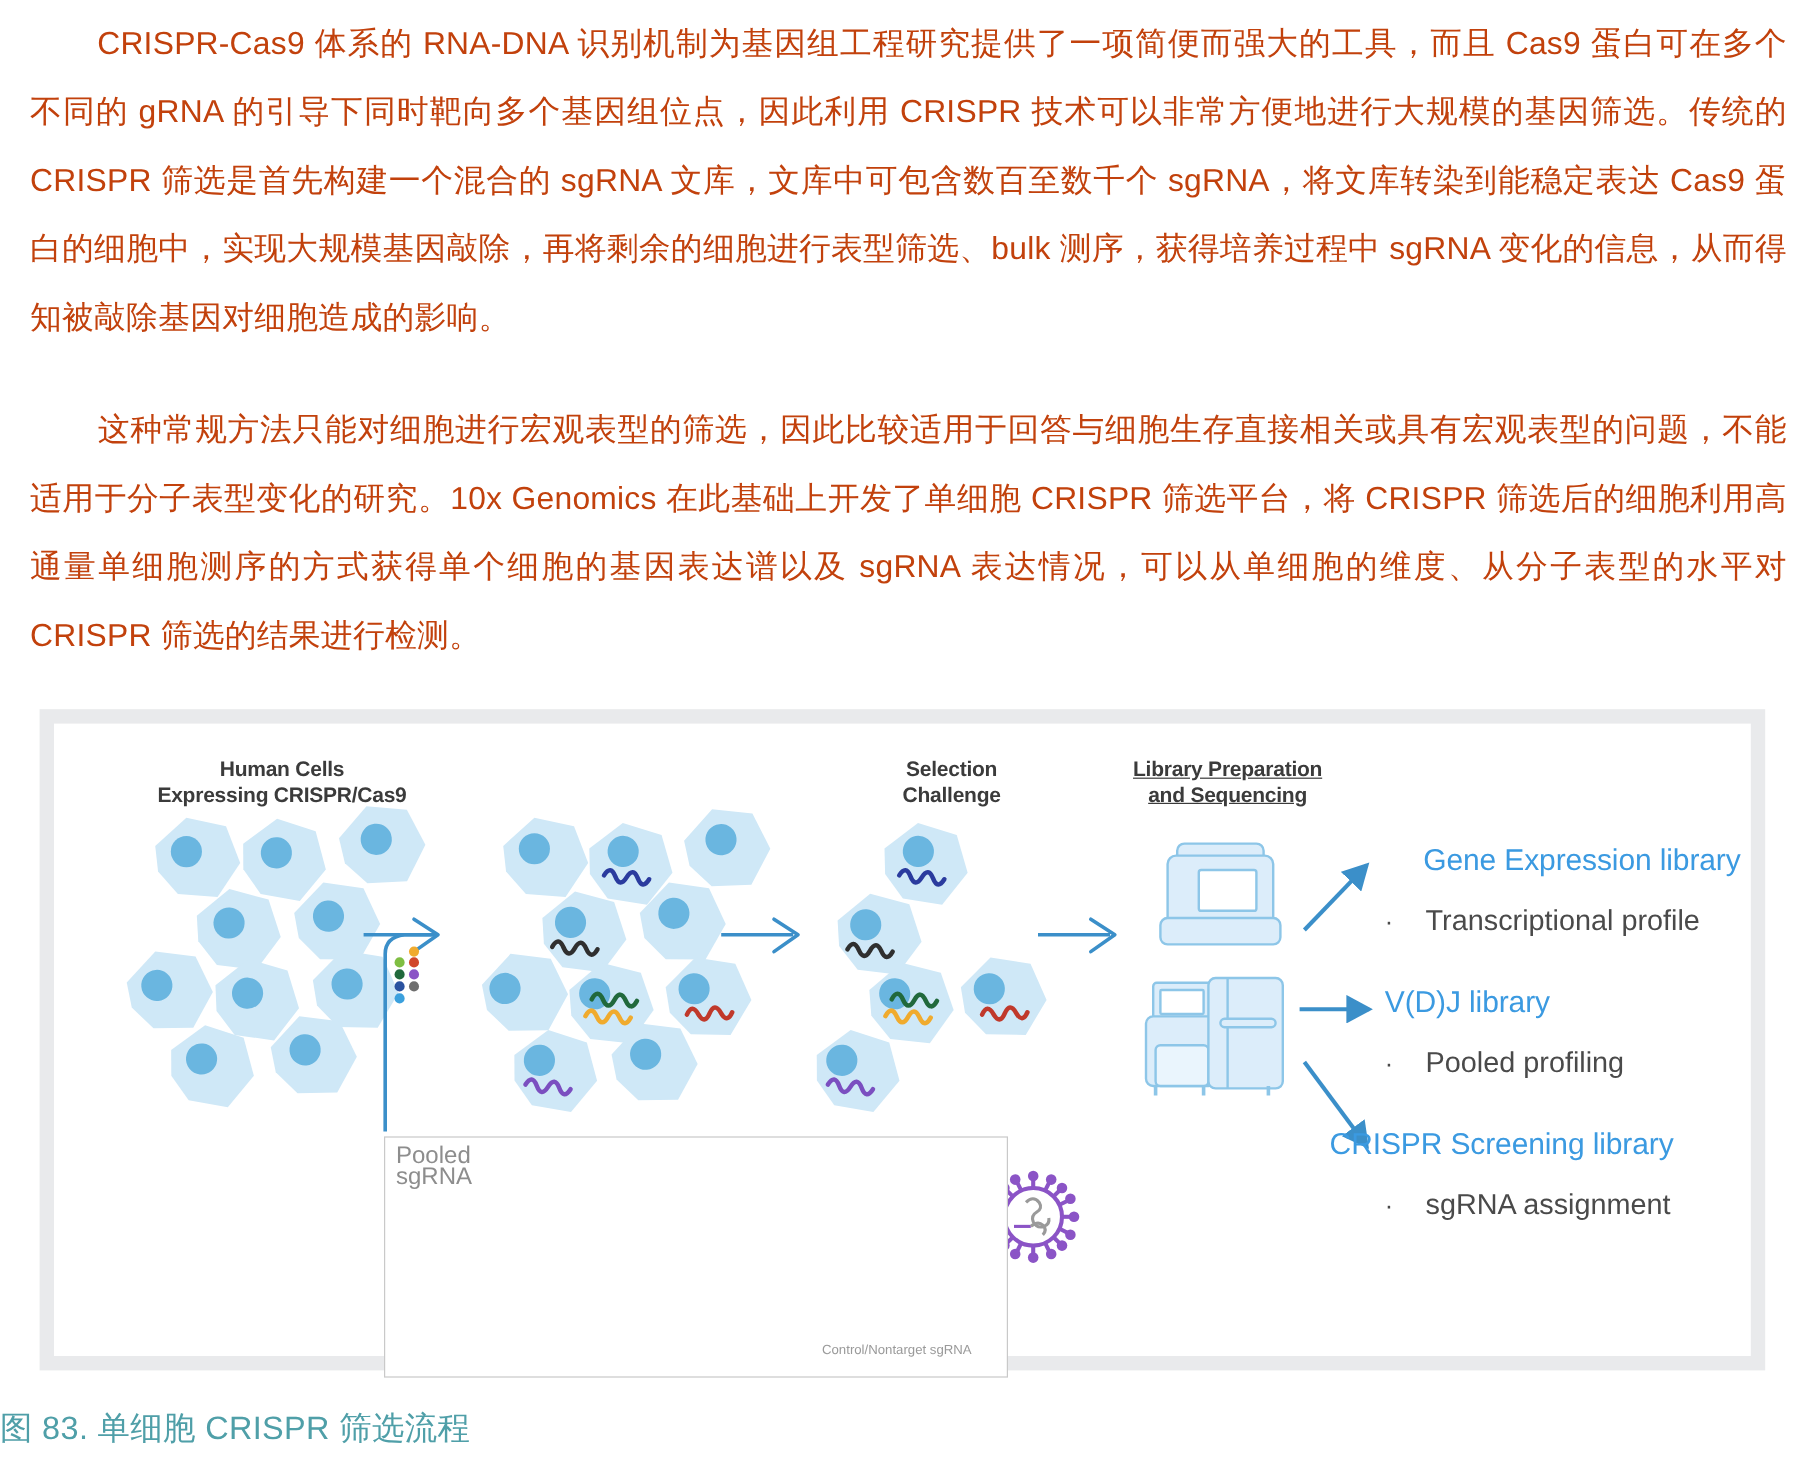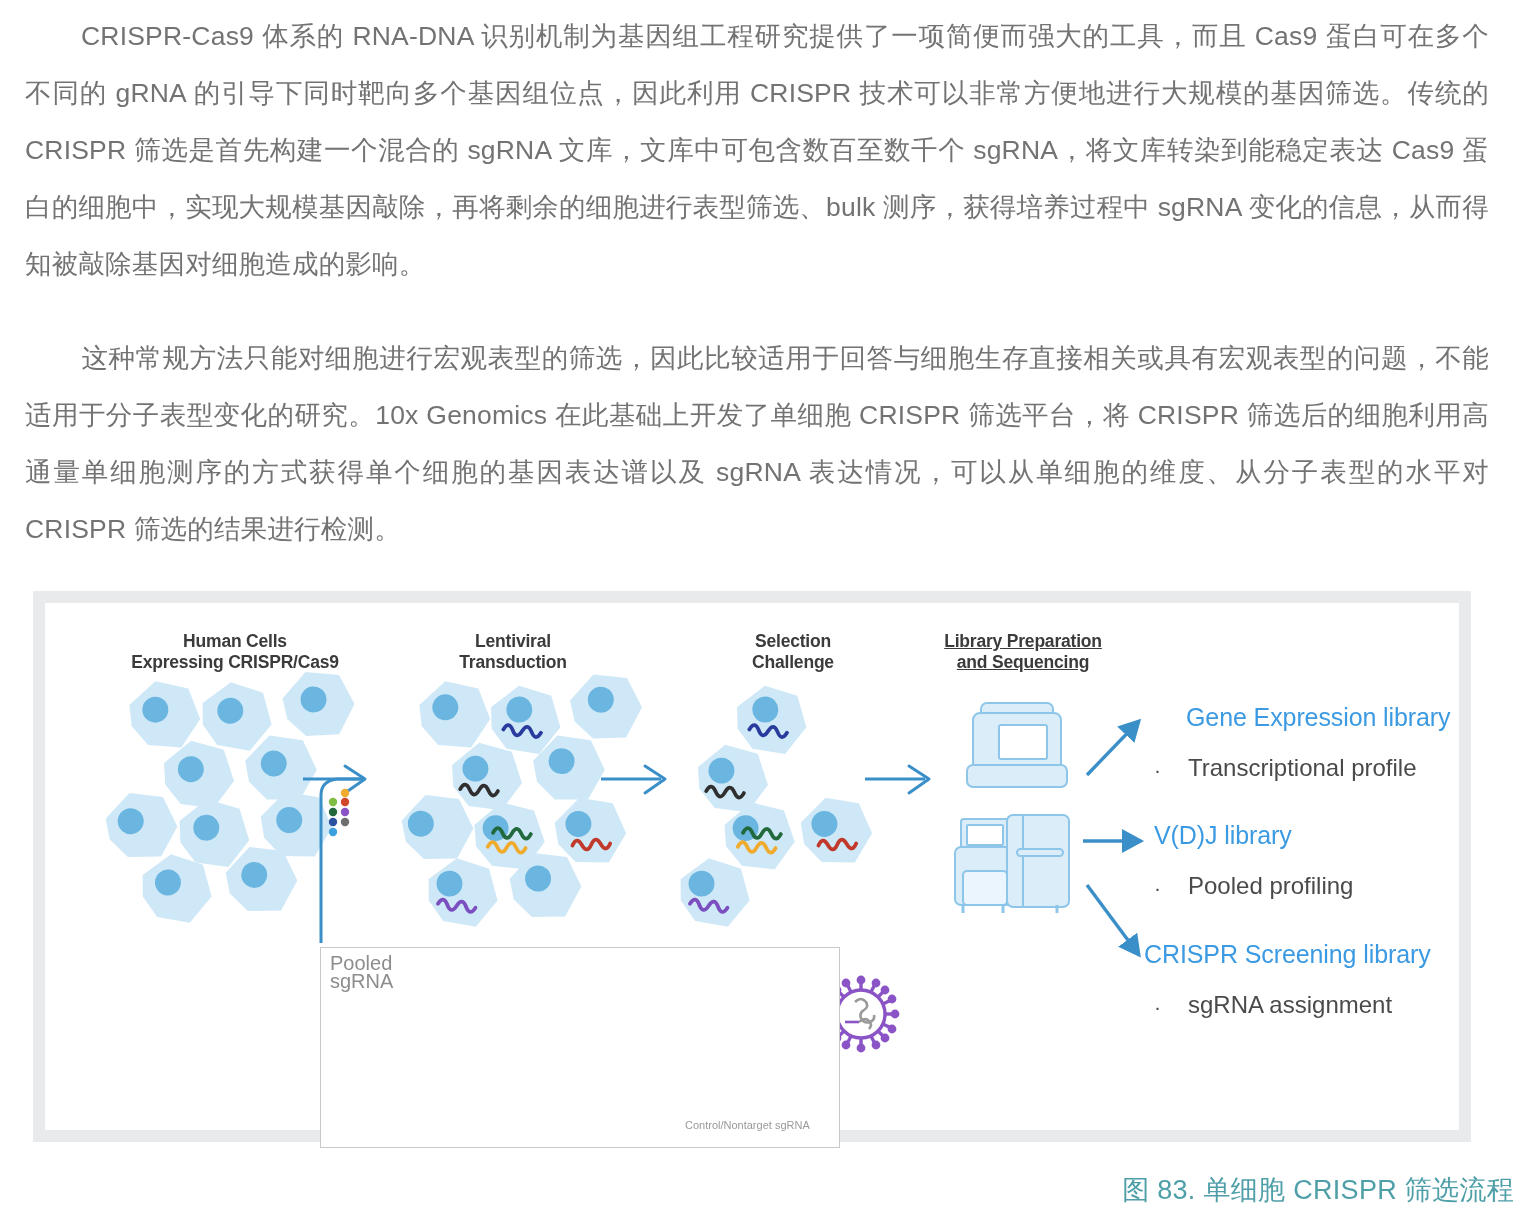--- a/index.html
+++ b/index.html
@@ -9,21 +9,21 @@
     font-family:"Liberation Sans","DejaVu Sans",sans-serif;
     overflow:hidden;
     position:relative;
   }
   #doc{position:relative;width:1514px;height:1222px;}
 
   
   .prose{
     position:absolute;
     left:25px; right:25px;
-    color:#737373;
+    color:#c2410c;
     font-size:26.5px;
     line-height:57px;
     text-align:justify;
     text-justify:inter-character;
     letter-spacing:0.2px;
   }
   #para1{top:8px;}
   #para2{top:330px;}
   .indent{display:inline-block;width:56px;}
 
@@ -95,57 +95,54 @@
     display:inline-block;
     width:34px;
     color:#4a4a4a;
     font-size:21px;
     vertical-align:middle;
   }
   #lib0-title{left:1109px; top:100px;margin-left:32px;}
   #lib0-bullet{left:1109px; top:151px;}
   #lib1-title{left:1109px; top:218px;}
   #lib1-bullet{left:1109px; top:269px;}
-  #lib2-title{left:1099px; top:337px;}
+  #lib2-title{left:1063px; top:337px;}
   #lib2-bullet{left:1109px; top:388px;}
 
   
   #overlay{
     position:absolute;left:0;top:0;
     width:1414px;height:527px;
     pointer-events:none;
   }
 
   
   #caption{
     position:absolute;
     left:0; right:0; top:1172px;
-    text-align:right;
+    text-align:left;
     color:#4f9fa8;
     font-size:27px;
     letter-spacing:0.3px;
-    margin-left:18px;
   }
 </style>
 </head>
 <body>
 
 <div id="doc">
 
   <div class="prose" id="para1"><span class="indent"></span><span>CRISPR-Cas9 体系的 RNA-DNA 识别机制为基因组工程研究提供了一项简便而强大的工具，而且 Cas9 蛋白可在多个不同的 gRNA 的引导下同时靶向多个基因组位点，因此利用 CRISPR 技术可以非常方便地进行大规模的基因筛选。传统的 CRISPR 筛选是首先构建一个混合的 sgRNA 文库，文库中可包含数百至数千个 sgRNA，将文库转染到能稳定表达 Cas9 蛋白的细胞中，实现大规模基因敲除，再将剩余的细胞进行表型筛选、bulk 测序，获得培养过程中 sgRNA 变化的信息，从而得知被敲除基因对细胞造成的影响。</span></div>
 
   <div class="prose" id="para2"><span class="indent"></span><span>这种常规方法只能对细胞进行宏观表型的筛选，因此比较适用于回答与细胞生存直接相关或具有宏观表型的问题，不能适用于分子表型变化的研究。10x Genomics 在此基础上开发了单细胞 CRISPR 筛选平台，将 CRISPR 筛选后的细胞利用高通量单细胞测序的方式获得单个细胞的基因表达谱以及 sgRNA 表达情况，可以从单细胞的维度、从分子表型的水平对 CRISPR 筛选的结果进行检测。</span></div>
 
   <div id="figure-frame">
     <div id="figure-inner">
 
       <div class="panel-title" id="title-human">Human Cells
 Expressing CRISPR/Cas9</div>
-      <div class="panel-title" id="title-lenti">Lentiviral
-Transduction</div>
       <div class="panel-title" id="title-select">Selection
 Challenge</div>
       <div class="panel-title" id="title-lib">Library Preparation
 and Sequencing</div>
 
       <svg id="overlay" viewBox="0 0 1414 527">
         <defs>
 
           <g id="cellshape">
             <path d="M2,22 L24,2 L52,8 L62,34 L46,58 L18,56 L4,40 Z" fill="#cfe8f7" stroke="none"></path>

